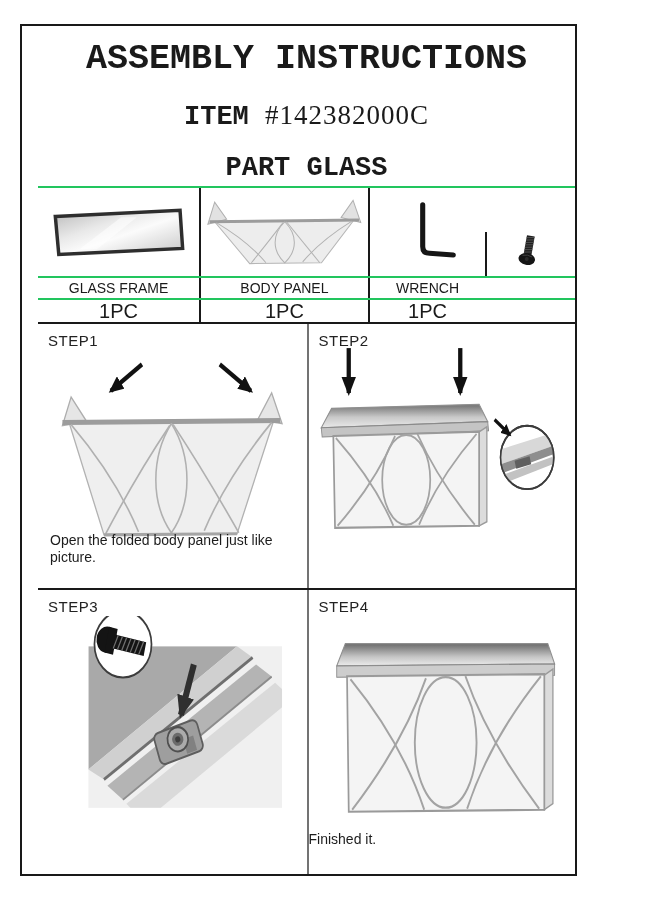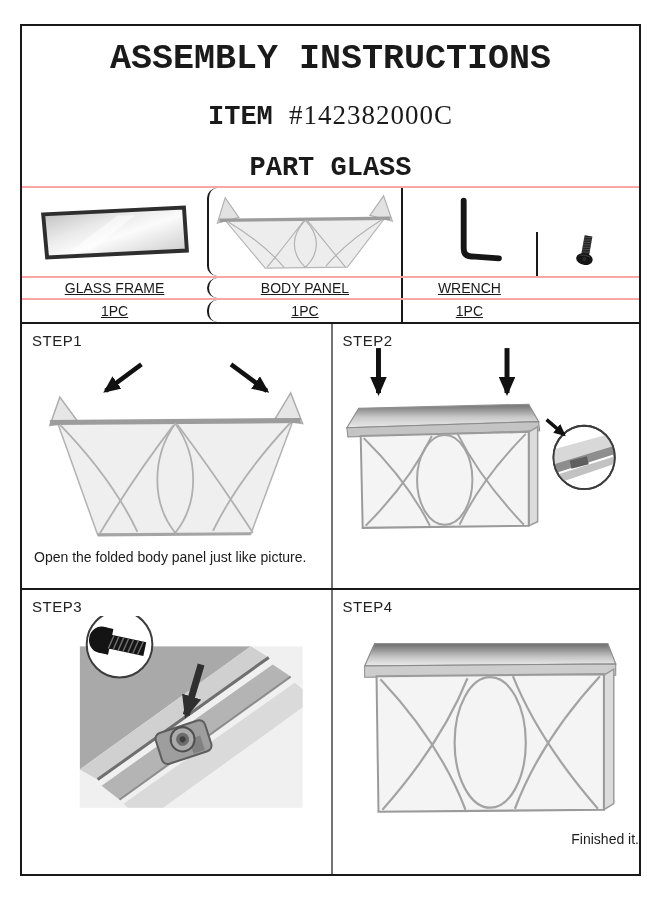--- a/index.html
+++ b/index.html
@@ -1,50 +1,50 @@
 <!DOCTYPE html>
 <html><head>
 <meta charset="utf-8">
 <style>
   html,body{margin:0;padding:0;background:#ffffff;}
   body{width:663px;height:900px;position:relative;font-family:"Liberation Sans",sans-serif;color:#1a1a1a;}
-  .sheet{position:absolute;left:20px;top:24px;width:621px;height:852px;border:2px solid #191919;box-sizing:border-box;display:flex;flex-direction:column;background:#fff;}
+  .sheet{position:absolute;left:20px;top:24px;width:557px;height:852px;border:2px solid #191919;box-sizing:border-box;display:flex;flex-direction:column;background:#fff;padding-left:16px;}
 
   
   .hdr{height:160px;display:flex;flex-direction:column;align-items:center;}
   .hdr .title{margin-top:13px;font-family:"Liberation Mono","DejaVu Sans Mono",monospace;font-size:35px;font-weight:600;letter-spacing:0px;white-space:pre;}
   .hdr .itemline{margin-top:21px;font-size:27px;}
   .hdr .itemline .lbl{font-family:"Liberation Mono","DejaVu Sans Mono",monospace;font-weight:600;}
   .hdr .itemline .num{font-family:"Liberation Serif","DejaVu Serif",serif;letter-spacing:1px;}
   .hdr .plist{margin-top:21px;font-family:"Liberation Mono","DejaVu Sans Mono",monospace;font-size:27px;font-weight:600;}
 
   
-  .prow{display:flex;border-top:2px solid #fca5a5;box-sizing:border-box;text-decoration:underline;}
+  .prow{display:flex;border-top:2px solid #22c55e;box-sizing:border-box;}
   .prow .cell{box-sizing:border-box;display:flex;align-items:center;justify-content:center;overflow:hidden;}
   .prow .cell + .cell{border-left:2px solid #191919;}
-  .c1{width:30%;} .c2{width:31.4%;border-radius:10px;} .c3{width:21.9%;} .c4{width:16.7%;margin-top:44px;}
+  .c1{width:30%;} .c2{width:31.4%;} .c3{width:21.9%;} .c4{width:16.7%;margin-top:44px;}
   .imgs{height:90px;}
   .names{height:22px;font-size:14px;}
-  .qtys{height:24px;font-size:14px;}
+  .qtys{height:24px;font-size:20px;}
   .imgs svg{width:100%;height:100%;display:block;}
 
   
   .steps{flex:1;display:flex;flex-direction:column;}
   .srow{display:flex;border-top:2px solid #191919;box-sizing:border-box;}
   .srow1{height:266px;}
   .srow2{flex:1;}
   .step{width:50%;box-sizing:border-box;position:relative;overflow:hidden;}
   .step + .step{border-left:2px solid #737373;}
   .step .slabel{position:absolute;top:8px;left:10px;font-size:15px;letter-spacing:.5px;color:#222;}
   .step .art{position:absolute;left:2px;right:2px;}
   .step .cap{position:absolute;left:12px;right:8px;font-size:14px;line-height:1.22;color:#1c1c1c;margin-top:48px;}
   #art1{top:26px;bottom:46px;} #cap1{bottom:22px;}
   #art2{top:20px;bottom:54px;} #cap2{bottom:12px;}
   #art3{top:26px;bottom:50px;} #cap3{bottom:14px;}
-  #art4{top:26px;bottom:52px;} #cap4{bottom:26px;text-align:right;left:0;right:0;}
+  #art4{top:26px;bottom:52px;} #cap4{bottom:26px;text-align:left;left:0;right:0;}
   .step svg{width:100%;height:100%;display:block;}
 </style>
 </head>
 <body>
 
 <div class="sheet">
 
   <div class="hdr">
     <div class="title">ASSEMBLY INSTRUCTIONS</div>
     <div class="itemline">

